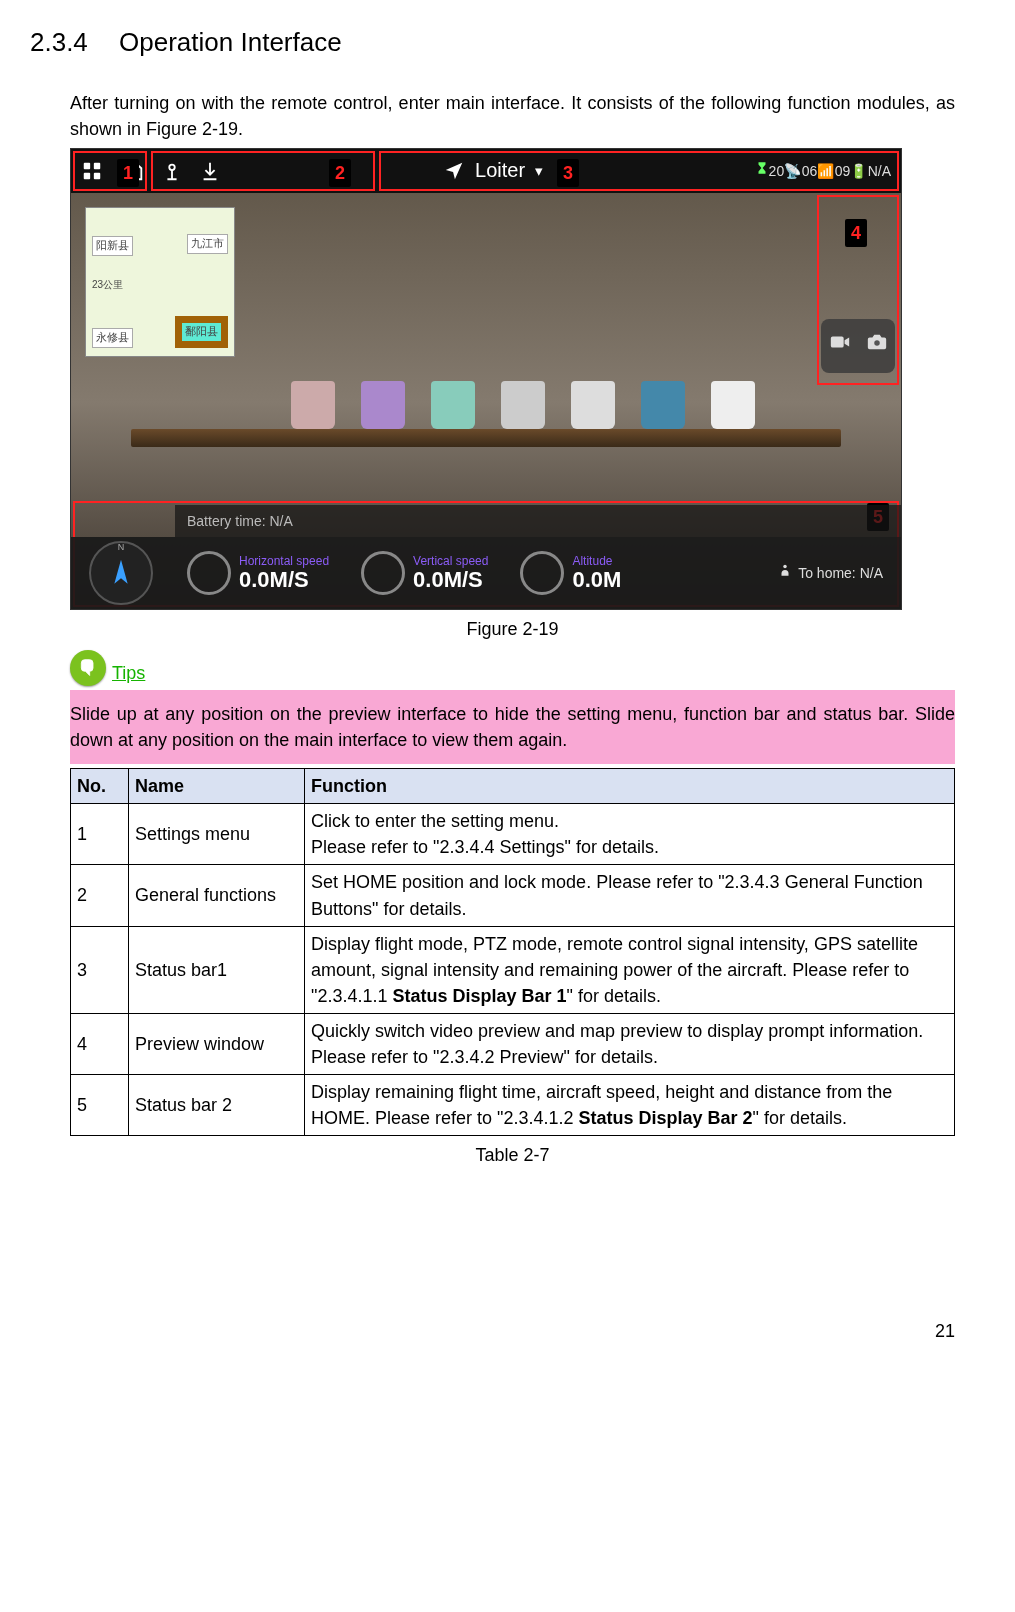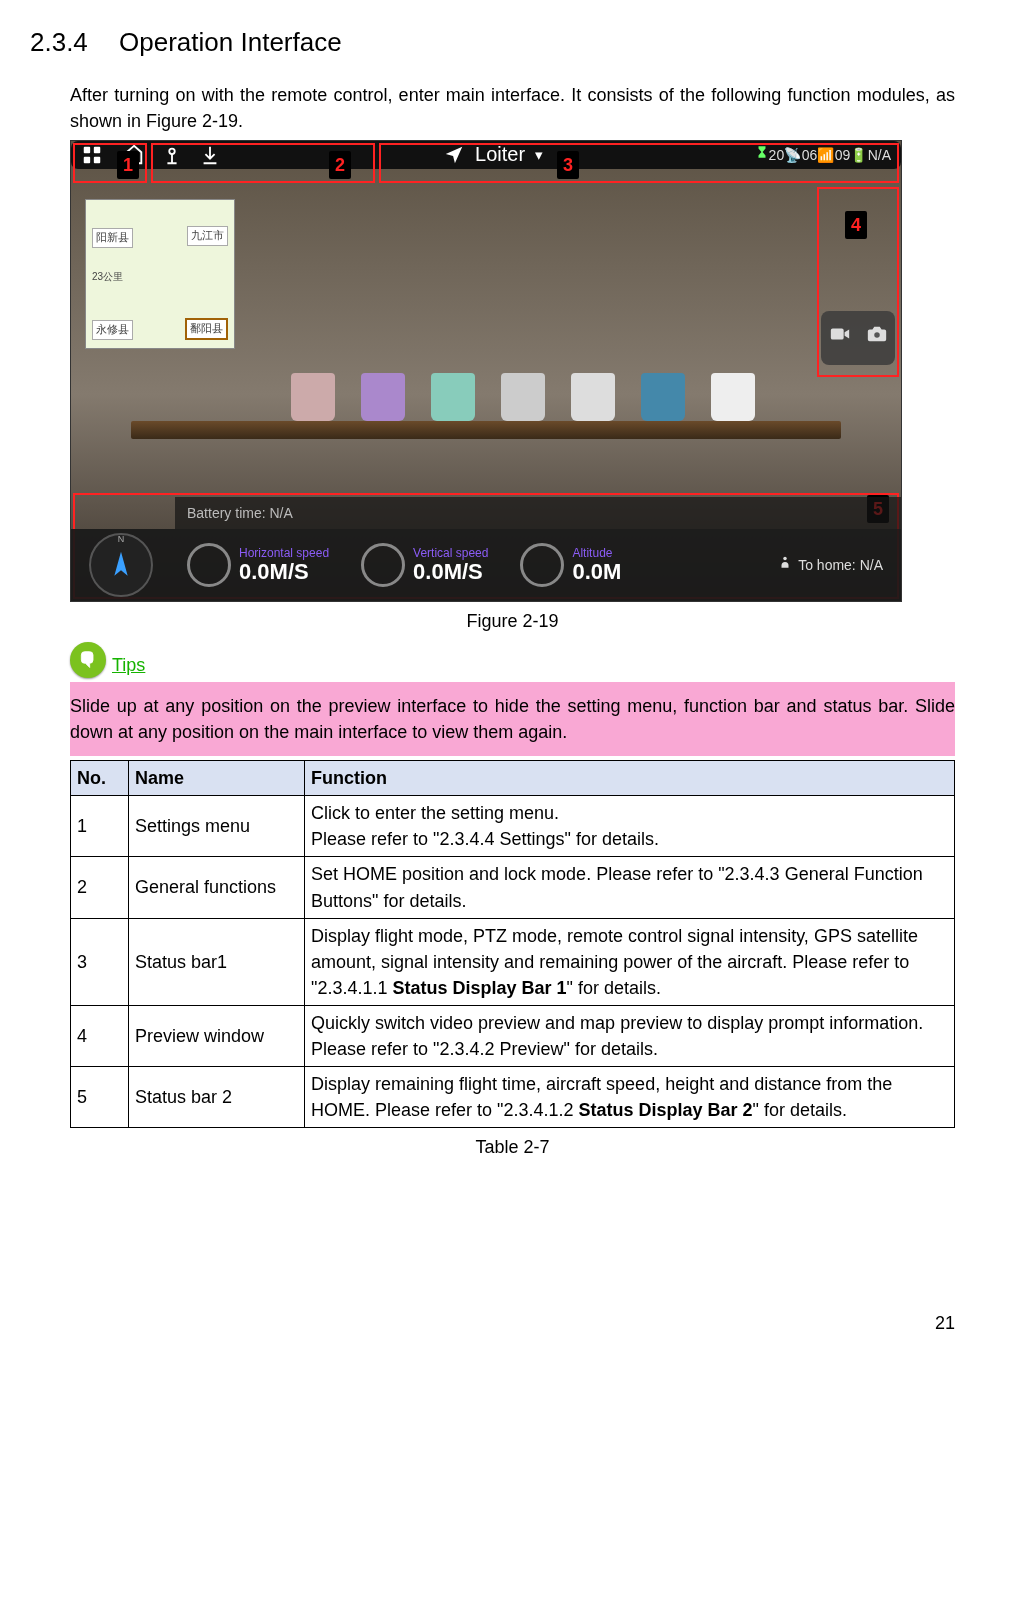--- a/index.html
+++ b/index.html
@@ -8,41 +8,41 @@
     line-height: 1.45;
     color: #000;
     margin: 0;
     padding: 24px 60px 24px 70px;
     width: 1015px;
     box-sizing: border-box;
   }
   h2.section-heading {
     font-size: 26px;
     font-weight: 400;
-    margin: 0 0 20px -40px;
+    margin: 0 0 28px -40px;
   }
   h2.section-heading .num { margin-right: 24px; }
   .intro { text-align: justify; margin-bottom: 6px; }
   
   .shot {
     width: 832px;
     height: 462px;
     background: linear-gradient(180deg,#5c5244 0%, #847a6e 55%, #3c342c 100%);
     position: relative;
     border: 1px solid #333;
     box-sizing: border-box;
     overflow: hidden;
     font-family: Arial, sans-serif;
   }
   .redbox { position: absolute; border: 2px solid #ff2222; box-sizing: border-box; }
   .redlabel { position: absolute; color: #ff2222; font-weight: bold; font-size: 18px;
               background: #000; padding: 1px 6px; border-radius: 2px; }
   .topbar {
-    position: absolute; left:0; right:0; top:0; height: 28px;
-    background: #111; display:flex; align-items:center; color:#fff; font-size:15px;border-radius:7px;
+    position: absolute; left:0; right:0; top:0; height: 44px;
+    background: #111; display:flex; align-items:center; color:#fff; font-size:15px;
   }
   .tb-seg { display:flex; align-items:center; gap:8px; padding:0 10px; }
   .tb-icon { width:22px; height:22px; display:inline-flex; align-items:center; justify-content:center; }
   .tb-right { margin-left:auto; display:flex; align-items:center; padding-right:10px; font-size:14px; color:#ddd;}
   .side-panel {
     position:absolute; right:6px; top:170px; width:74px; height:54px;
     background:rgba(60,60,60,.85); border-radius:8px;
     display:flex; align-items:center; justify-content:space-around; color:#ddd;
   }
   .mini-map {
@@ -178,21 +178,21 @@
   <div class="redlabel" style="right:34px; top:70px;">4</div>
 
   <div class="redbox" style="left:2px; bottom:2px; right:2px; height:106px;"></div>
   <div class="redlabel" style="right:12px; bottom:78px;">5</div>
 
   <div class="mini-map">
     <div style="position:absolute;left:6px;top:28px;background:#fff;border:1px solid #aaa;padding:1px 3px;">阳新县</div>
     <div style="position:absolute;right:6px;top:26px;background:#fff;border:1px solid #aaa;padding:1px 3px;">九江市</div>
     <div style="position:absolute;left:6px;top:70px;font-size:10px;">23公里</div>
     <div style="position:absolute;left:6px;bottom:8px;background:#fff;border:1px solid #aaa;padding:1px 3px;">永修县</div>
-    <div style="position:absolute;right:6px;bottom:8px;background:#ffffff;border:2px solid #a16207;padding:1px 3px;">鄱阳县</div>
+    <div style="position:absolute;right:6px;bottom:8px;background:#5eead4;border:7px solid #a16207;padding:1px 3px;">鄱阳县</div>
   </div>
 
   <div class="side-panel">
     <span>
       <svg width="22" height="22" viewBox="0 0 24 24" fill="#ddd">
           <path d="M4 6h10a2 2 0 0 1 2 2v8a2 2 0 0 1-2 2H4a2 2 0 0 1-2-2V8a2 2 0 0 1 2-2zM17 10l5-3v10l-5-3z"></path>
         </svg>
     </span>
     <span>
       <svg width="22" height="22" viewBox="0 0 24 24" fill="#ddd">

